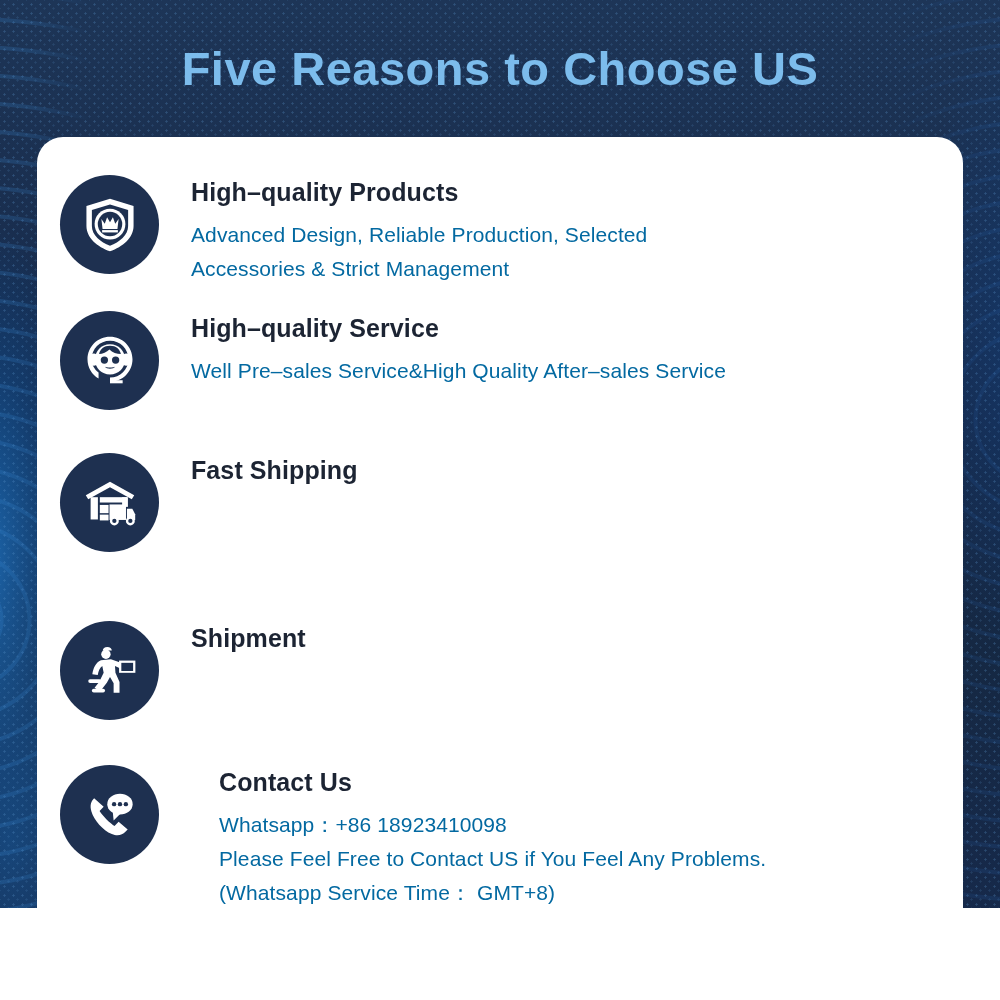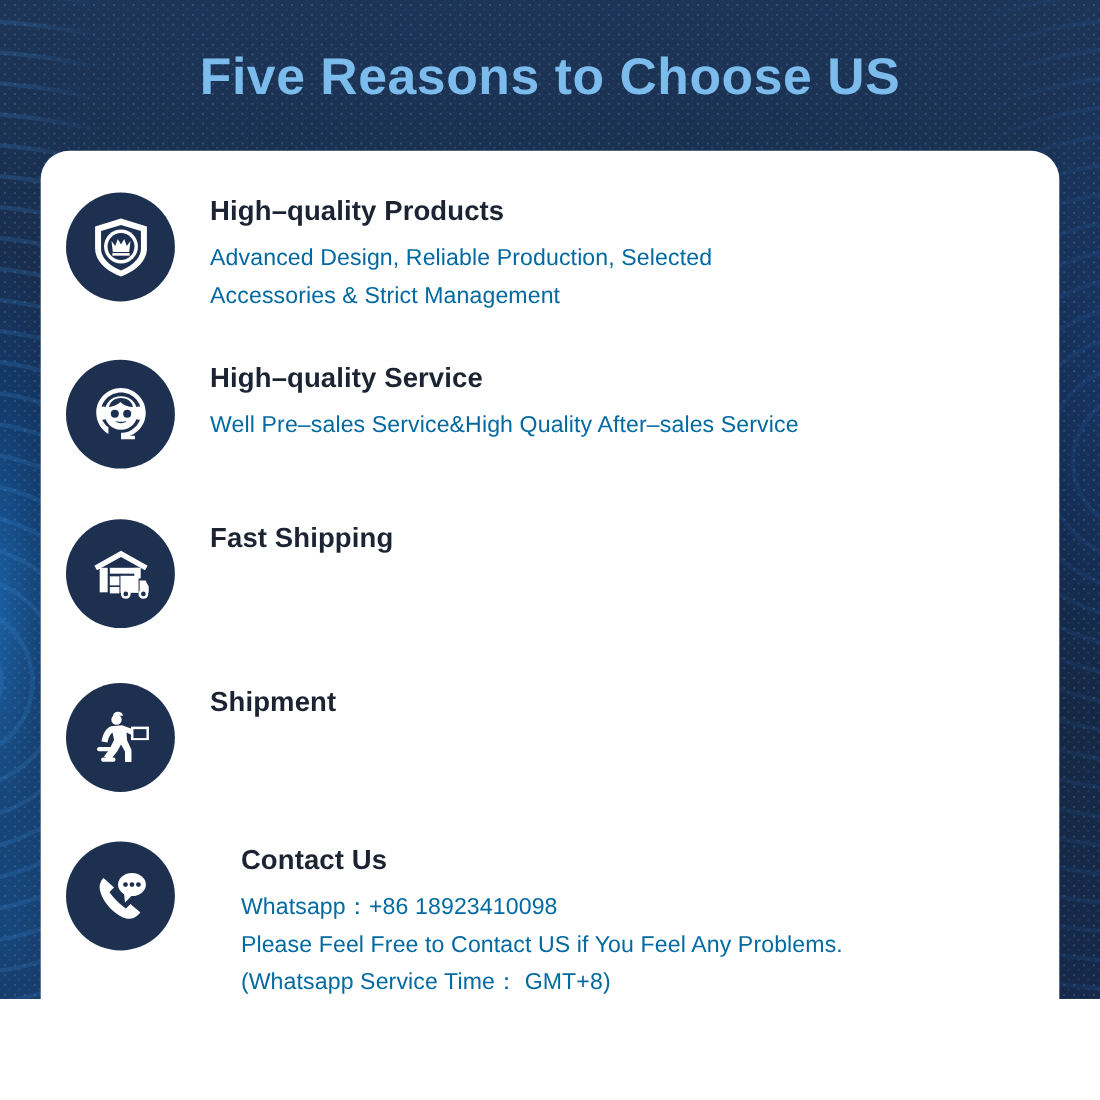--- a/index.html
+++ b/index.html
@@ -133,21 +133,21 @@
         </div>
         <div class="text-col">
           <div class="rtitle">High–quality Products</div>
           <div class="rdesc">
             <div>Advanced Design, Reliable Production, Selected</div>
             <div>Accessories &amp; Strict Management</div>
           </div>
         </div>
       </div>
 
-      <div class="row" style="top:190px;">
+      <div class="row" style="top:174px;">
         <div class="icon-wrap">
           <svg width="60" height="60" viewBox="0 0 64 64" aria-hidden="true">
             <path fill="#ffffff" d="M32 6 C18.7 6 8 16.7 8 30 C8 38.8 12.7 46.4 19.8 50.6
                                      L19.8 44.2 C15.3 40.8 12.4 35.7 12.4 30 C12.4 19.1 21.1 10.4 32 10.4
                                      C42.9 10.4 51.6 19.1 51.6 30 C51.6 40.9 42.9 49.6 32 49.6
                                      L32 54 C45.3 54 56 43.3 56 30 C56 16.7 45.3 6 32 6 Z"></path>
             <path fill="#ffffff" d="M32 52.5 L32 55.8 L45.5 55.8 L45.5 52.5 Z"></path>
             <path fill="#ffffff" d="M32 14 C22.6 14 16 21 16 30.5 C16 39.5 23 46.5 32 46.5
                                      C41 46.5 48 39.5 48 30.5 C48 21 41.4 14 32 14 Z"></path>
             <path fill="#1e3050" d="M32 15.8 C25.5 15.8 21.5 19.5 20.3 24.5 C24 24.2 28.6 22.6 31.4 19.6
@@ -160,21 +160,21 @@
           </svg>
         </div>
         <div class="text-col">
           <div class="rtitle">High–quality Service</div>
           <div class="rdesc">
             <div>Well Pre–sales Service&amp;High Quality After–sales Service</div>
           </div>
         </div>
       </div>
 
-      <div class="row" style="top:335px;">
+      <div class="row" style="top:316px;">
         <div class="icon-wrap">
           <svg width="62" height="62" viewBox="0 0 64 64" aria-hidden="true">
             <path fill="#ffffff" d="M32 10 L57 24 L54.5 28.2 L32 15.8 L9.5 28.2 L7 24 Z"></path>
             <rect x="12" y="26" width="7.5" height="23" fill="#ffffff"></rect>
             <rect x="44.5" y="26" width="6" height="10" fill="#ffffff"></rect>
             <rect x="21.5" y="26" width="28" height="5.5" fill="#ffffff"></rect>
             <rect x="21.5" y="34" width="9" height="8.5" fill="#ffffff"></rect>
             <rect x="21.5" y="44" width="9" height="6" fill="#ffffff"></rect>
             <rect x="31.5" y="33.5" width="17" height="16" fill="#ffffff"></rect>
             <path fill="#ffffff" d="M49.5 38 L55 38 L58 43.5 L58 49.5 L49.5 49.5 Z"></path>

